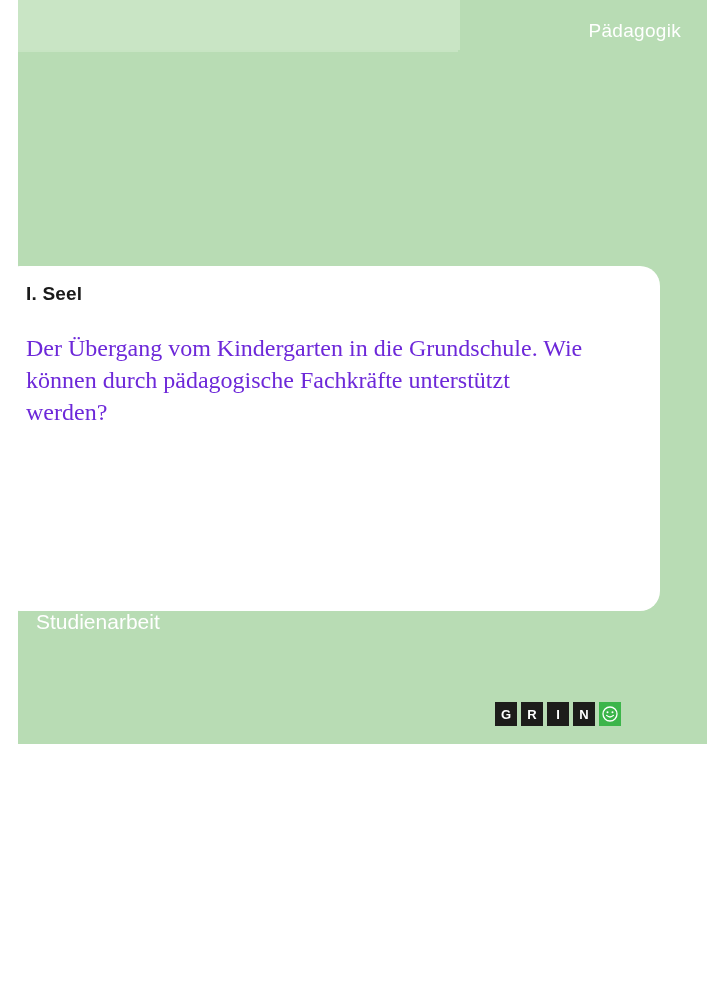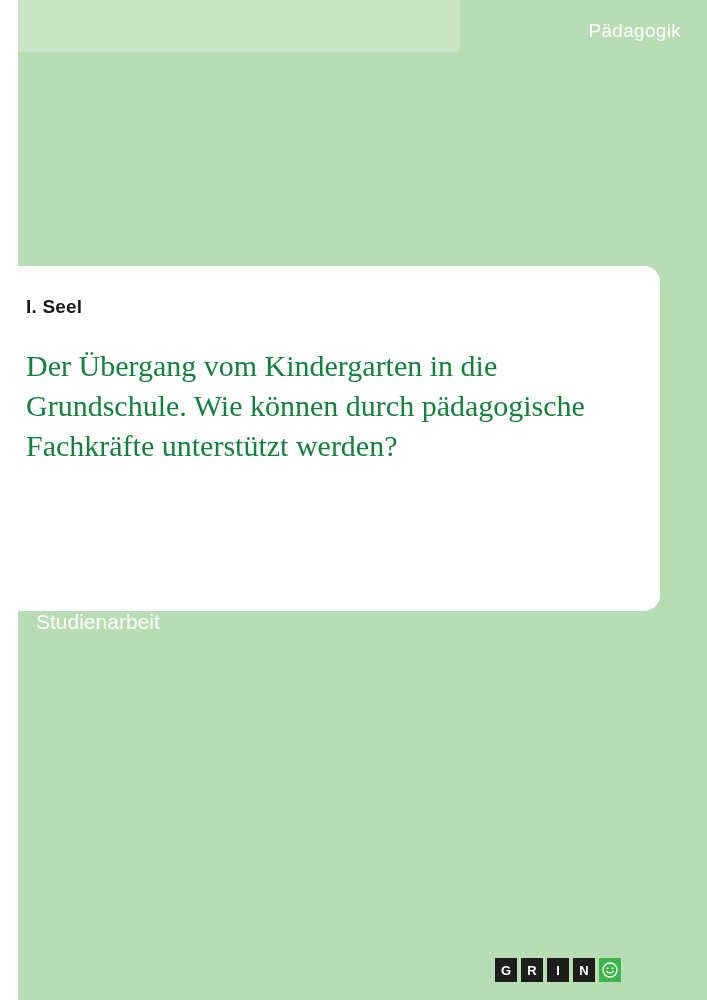--- a/index.html
+++ b/index.html
@@ -3,21 +3,21 @@
 <meta charset="utf-8">
 <style>
   html, body {
     margin: 0;
     padding: 0;
     background: #ffffff;
   }
   #cover {
     position: relative;
     width: 707px;
-    height: 1000px;
+    height: 744px;
     background: #b8dcb4;
     overflow: hidden;
     font-family: "Liberation Sans", sans-serif;
   }
   
   .left-strip {
     position: absolute;
     left: 0;
     top: 0;
     width: 18px;
@@ -54,36 +54,37 @@
   .title-card {
     position: absolute;
     left: 0;
     top: 266px;
     width: 660px;
     min-height: 345px;
     background: #ffffff;
     border-top-right-radius: 16px;
     border-bottom-right-radius: 16px;
     box-sizing: border-box;
-    padding: 30px 40px 28px 26px;
+    padding: 17px 40px 28px 26px;
     z-index: 6;
+    border-radius: 20px;
   }
   .author {
     font-size: 19px;
     font-weight: bold;
     color: #1a1a1a;
     font-family: "Liberation Sans", sans-serif;
     margin: 0 0 28px 0;
     letter-spacing: 0.2px;
   }
   .doc-title {
     font-family: "Liberation Serif", serif;
-    font-size: 30px;
+    font-size: 24px;
     line-height: 1.33;
-    color: #15803d;
+    color: #6d28d9;
     margin: 0;
     font-weight: normal;
     max-width: 560px;
   }
   .doc-type {
     position: absolute;
     left: 36px;
     top: 610px;
     font-size: 21px;
     color: #ffffff;

